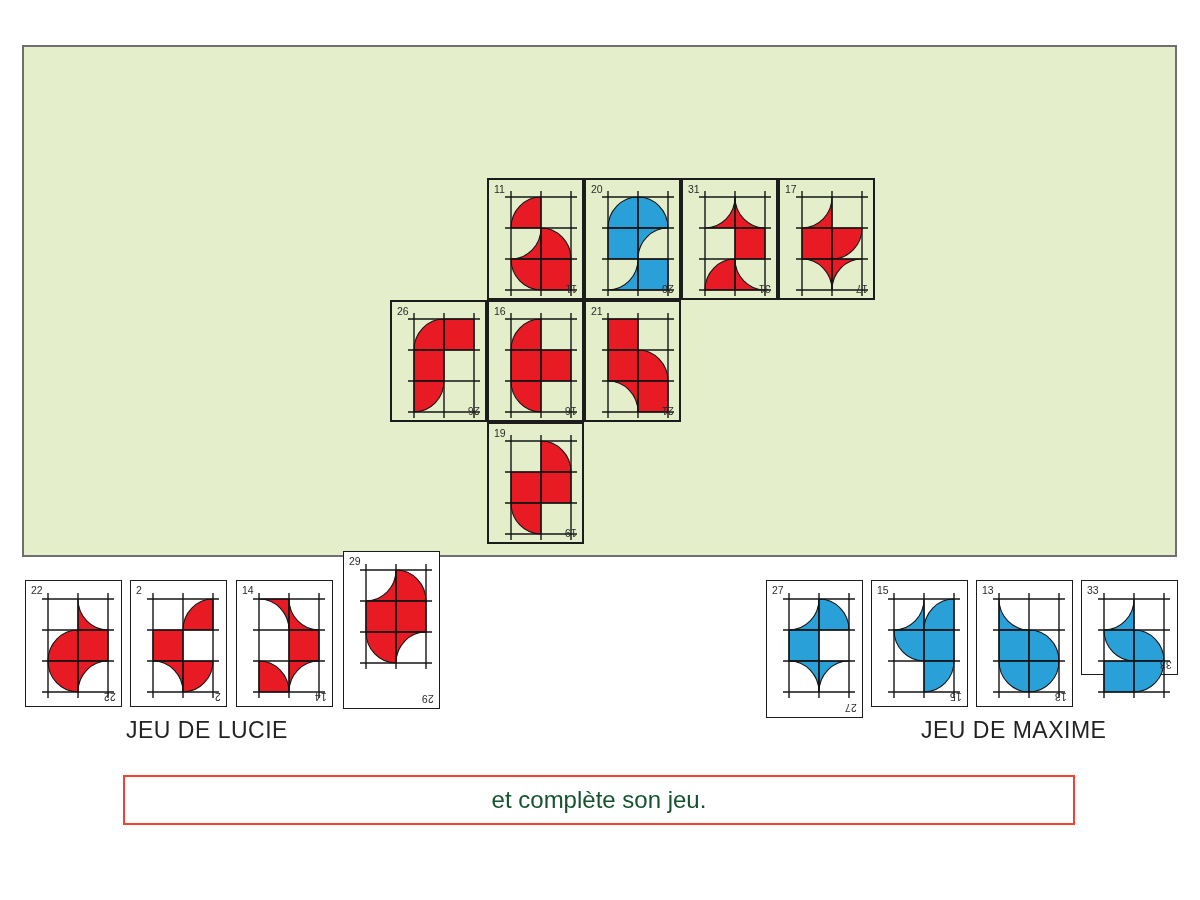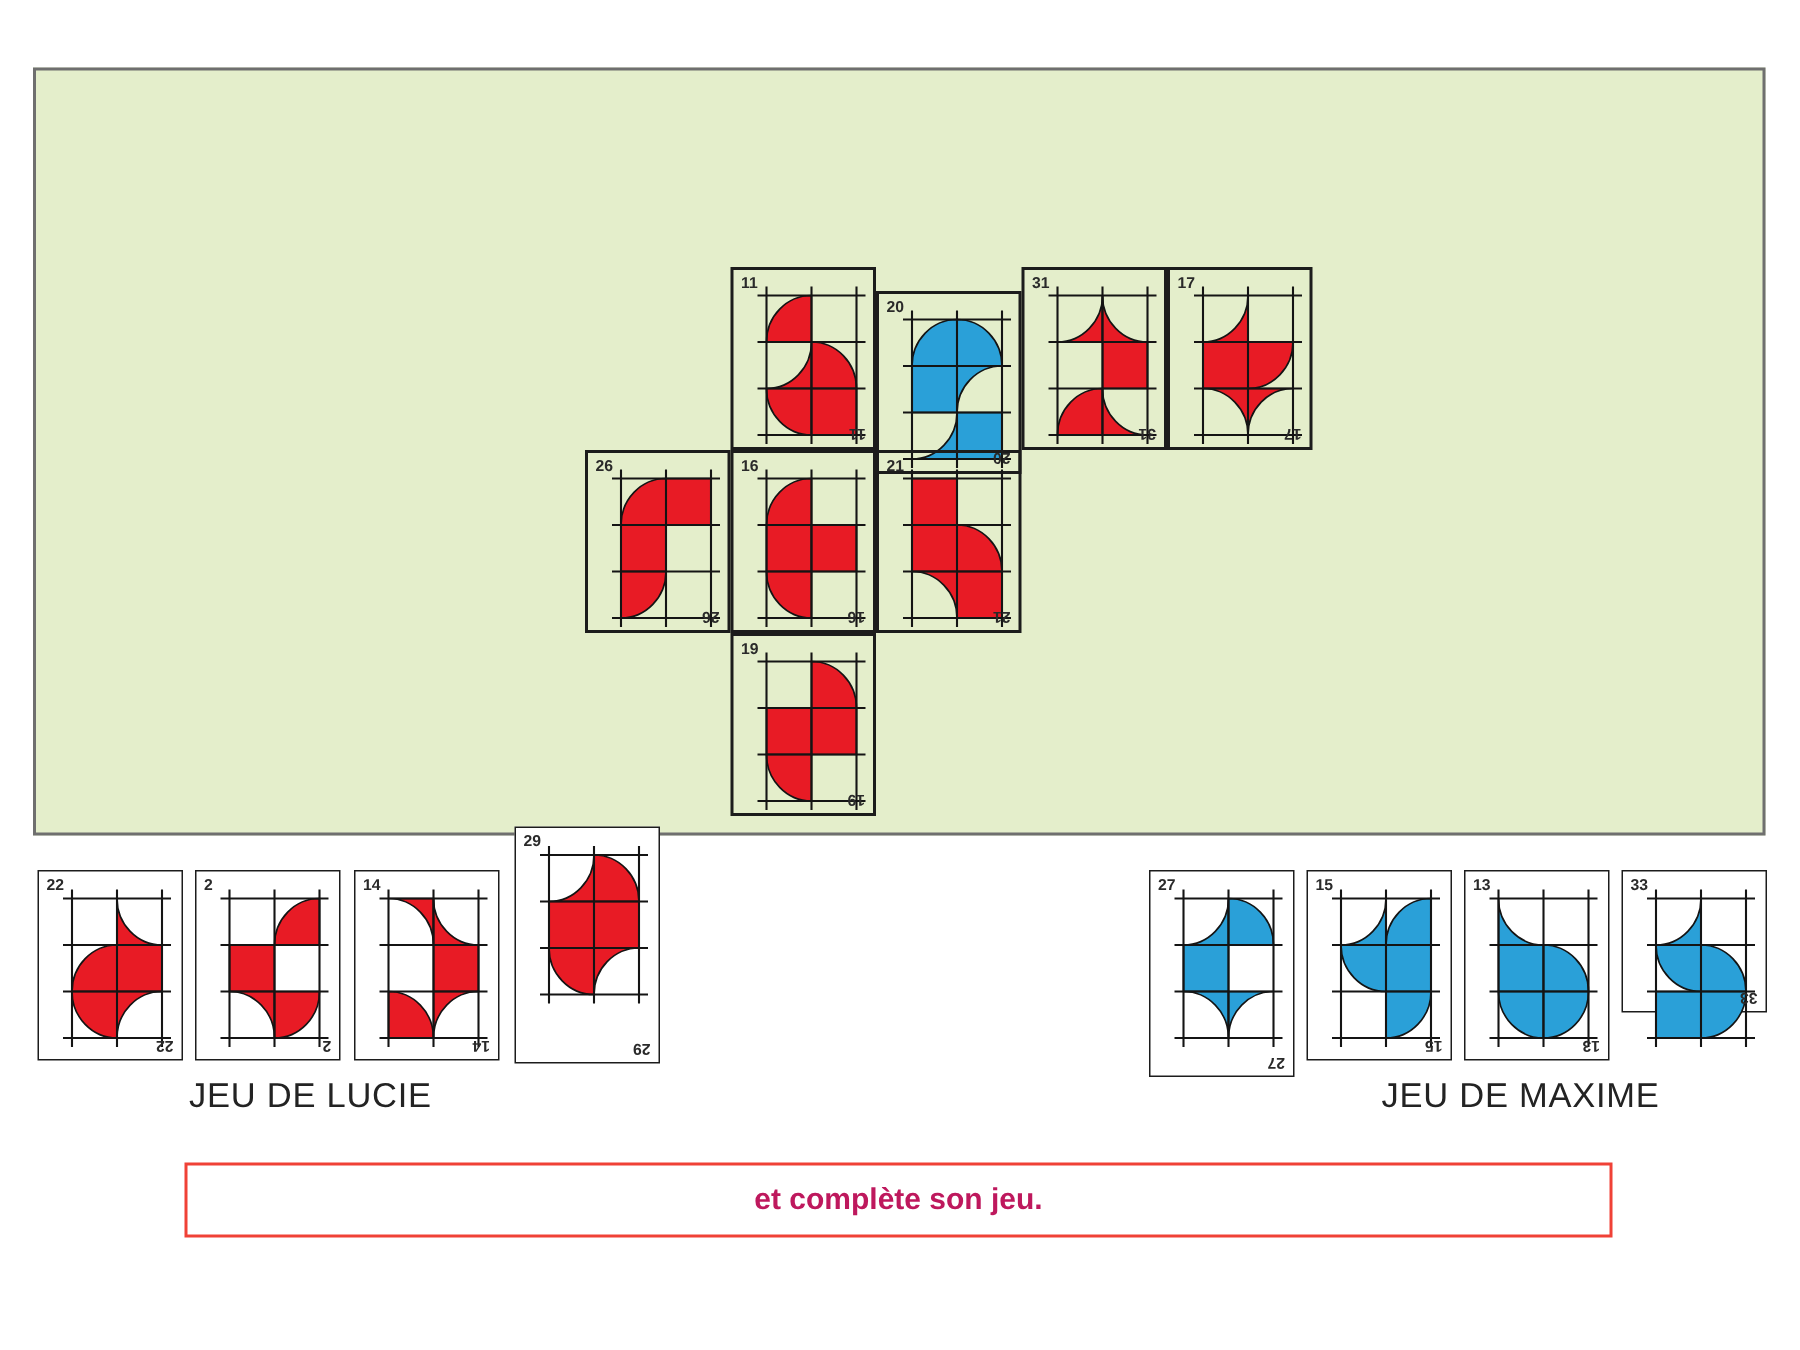--- a/index.html
+++ b/index.html
@@ -1,29 +1,29 @@
 <!DOCTYPE html>
 <html><head>
 <meta charset="utf-8">
 <style>
   html,body{margin:0;padding:0;background:#ffffff;}
   #page{position:relative;width:1200px;height:900px;background:#ffffff;overflow:hidden;
         font-family:"Liberation Sans", sans-serif;}
   #board{position:absolute;border:2px solid #6f6f6f;box-sizing:border-box;}
-  .card{position:absolute;box-sizing:border-box;border:2px solid #1c1c1c;background:transparent;font-weight:bold;}
+  .card{position:absolute;box-sizing:border-box;border:2px solid #1c1c1c;background:transparent;}
   .card.hand{border-width:1.5px;background:#ffffff;}
   .card svg{position:absolute;left:0;top:0;}
   .num{position:absolute;font-size:10.5px;line-height:10px;color:#2a2a2a;}
   .num.tl{left:5px;top:4px;}
   .num.br{right:5px;bottom:4px;transform:rotate(180deg);}
   .hand-title{position:absolute;font-size:23px;font-weight:normal;color:#232323;letter-spacing:.5px;white-space:nowrap;}
   #instruction-box{position:absolute;left:123px;top:775px;width:952px;height:50px;
       border:2px solid #f04136;box-sizing:border-box;background:#ffffff;
       display:flex;align-items:center;justify-content:center;}
-  #instruction-box span{font-size:20px;font-weight:bold;color:#be185d;}
+  #instruction-box span{font-size:24px;font-weight:normal;color:#14532d;}
 </style>
 </head>
 <body>
 
 <div id="page">
   <div id="board" style="left: 22px; top: 45px; width: 1155px; height: 512px; background: rgb(228, 238, 203); border-color: rgb(111, 111, 111);"></div>
   <div class="hand-title" id="lucie-title" style="left:126px;top:717px;">JEU DE LUCIE</div>
   <div class="hand-title" id="maxime-title" style="left:921px;top:717px;">JEU DE MAXIME</div>
   <div id="instruction-box" style="border-color: rgb(240, 65, 54);">
     <span>et complète son jeu.</span>
@@ -39,21 +39,21 @@
         <line x1="52" y1="11" x2="52" y2="116" stroke="#141414" stroke-width="1.4"></line>
         <line x1="82" y1="11" x2="82" y2="116" stroke="#141414" stroke-width="1.4"></line>
         <line x1="16" y1="17" x2="88" y2="17" stroke="#141414" stroke-width="1.4"></line>
         <line x1="16" y1="48" x2="88" y2="48" stroke="#141414" stroke-width="1.4"></line>
         <line x1="16" y1="79" x2="88" y2="79" stroke="#141414" stroke-width="1.4"></line>
         <line x1="16" y1="110" x2="88" y2="110" stroke="#141414" stroke-width="1.4"></line>
       </svg>
       <span class="num tl">11</span>
       <span class="num br">11</span>
     </div>
-    <div class="card" style="left: 584px; top: 178px; width: 97px; height: 122px; margin-top: 16px;">
+    <div class="card" style="left: 584px; top: 178px; width: 97px; height: 122px;">
       <svg width="97" height="122" viewBox="0 0 97 122">
         <path d="M 52,17 A 30 31 0 0 0 22,48 L 52,48 Z" fill="#2aa0d8" stroke="#141414" stroke-width="1.1"></path>
         <path d="M 52,17 A 30 31 0 0 1 82,48 L 52,48 Z" fill="#2aa0d8" stroke="#141414" stroke-width="1.1"></path>
         <path d="M 22,48 L 52,48 L 52,79 L 22,79 Z" fill="#2aa0d8" stroke="#141414" stroke-width="1.1"></path>
         <path d="M 82,48 A 30 31 0 0 0 52,79 L 52,48 Z" fill="#2aa0d8" stroke="#141414" stroke-width="1.1"></path>
         <path d="M 52,79 A 30 31 0 0 1 22,110 L 52,110 Z" fill="#2aa0d8" stroke="#141414" stroke-width="1.1"></path>
         <path d="M 52,79 L 82,79 L 82,110 L 52,110 Z" fill="#2aa0d8" stroke="#141414" stroke-width="1.1"></path>
         <line x1="22" y1="11" x2="22" y2="116" stroke="#141414" stroke-width="1.4"></line>
         <line x1="52" y1="11" x2="52" y2="116" stroke="#141414" stroke-width="1.4"></line>
         <line x1="82" y1="11" x2="82" y2="116" stroke="#141414" stroke-width="1.4"></line>

